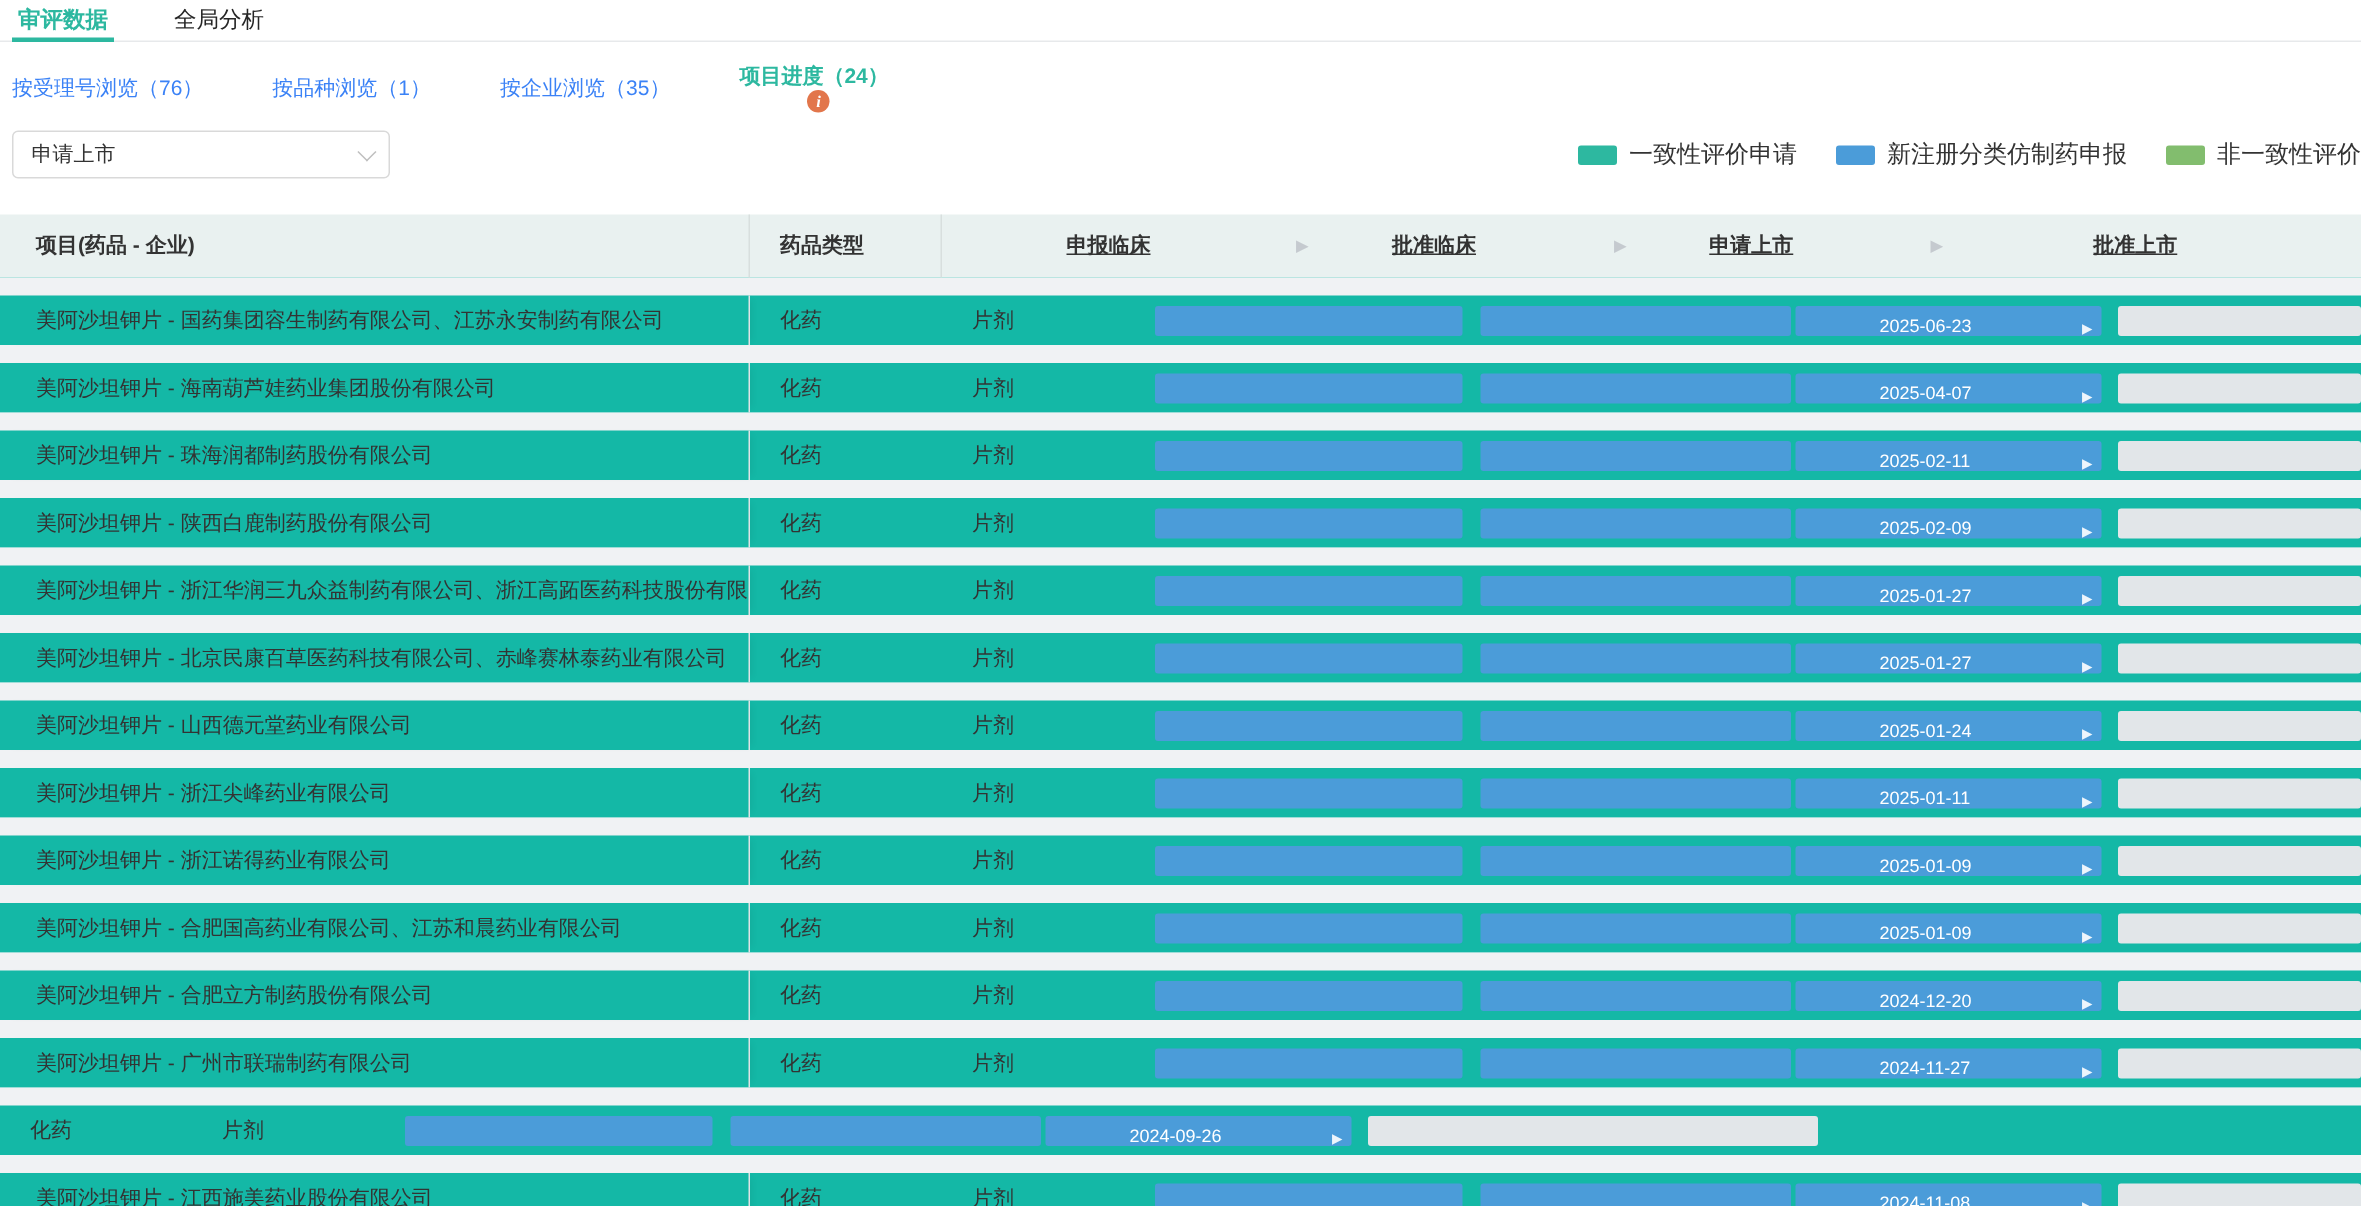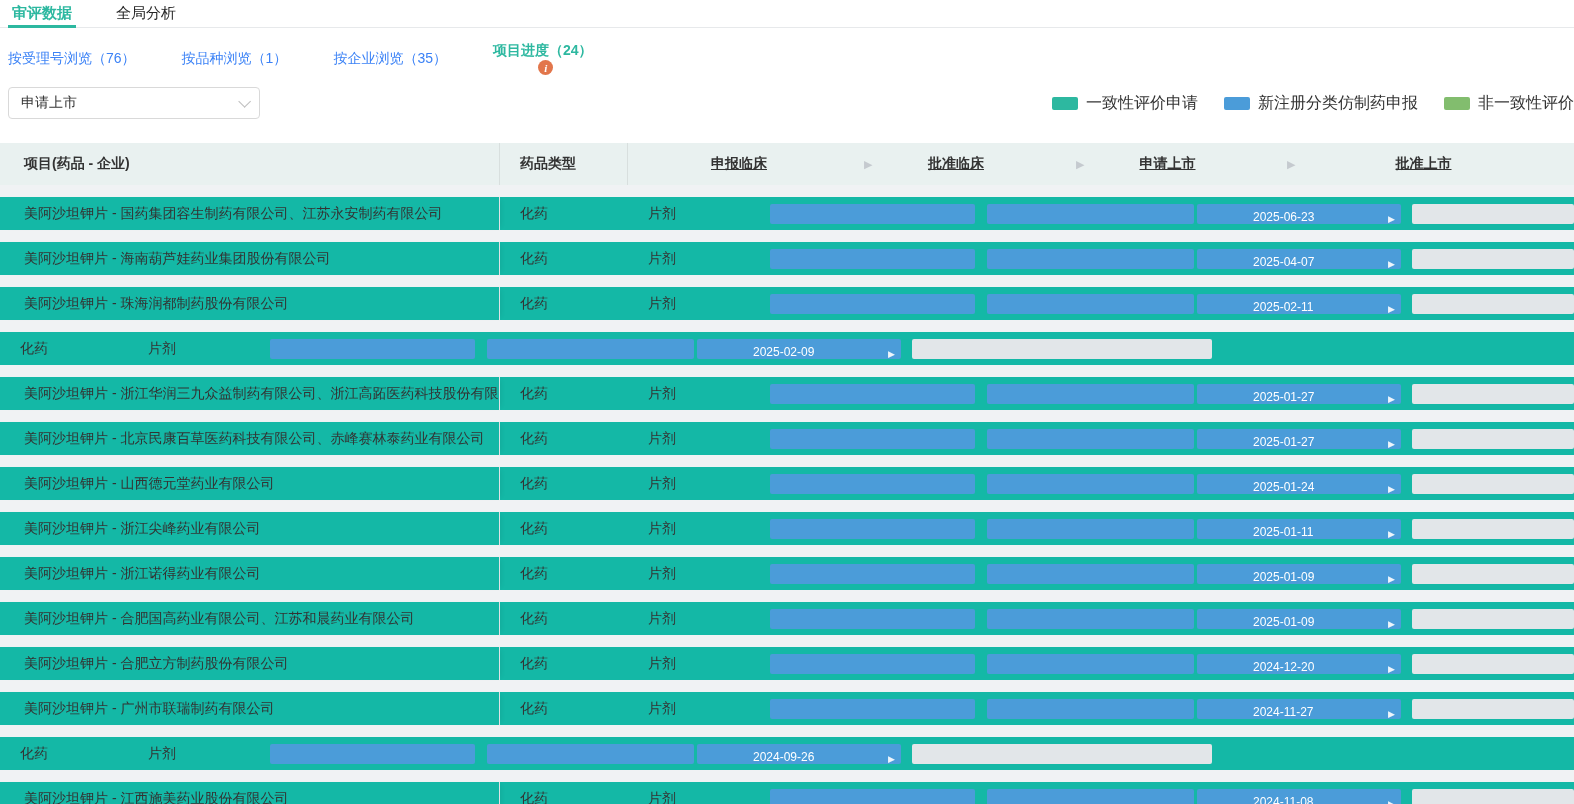--- a/index.html
+++ b/index.html
@@ -199,20 +199,23 @@
         <span class="date">2025-02-11</span>
         <span class="play">▶</span>
       </div>
     </div>
     <div class="c c7">
           <div class="bar gray"></div>
         </div>
   </div>
 
   <div class="row">
+    <div class="c c1">
+          <span>美阿沙坦钾片 - 陕西白鹿制药股份有限公司</span>
+        </div>
     <div class="c c2">
           <span>化药</span>
         </div>
     <div class="c c3">
           <span>片剂</span>
         </div>
     <div class="c c4">
           <div class="bar blue"></div>
         </div>
     <div class="c c5">

